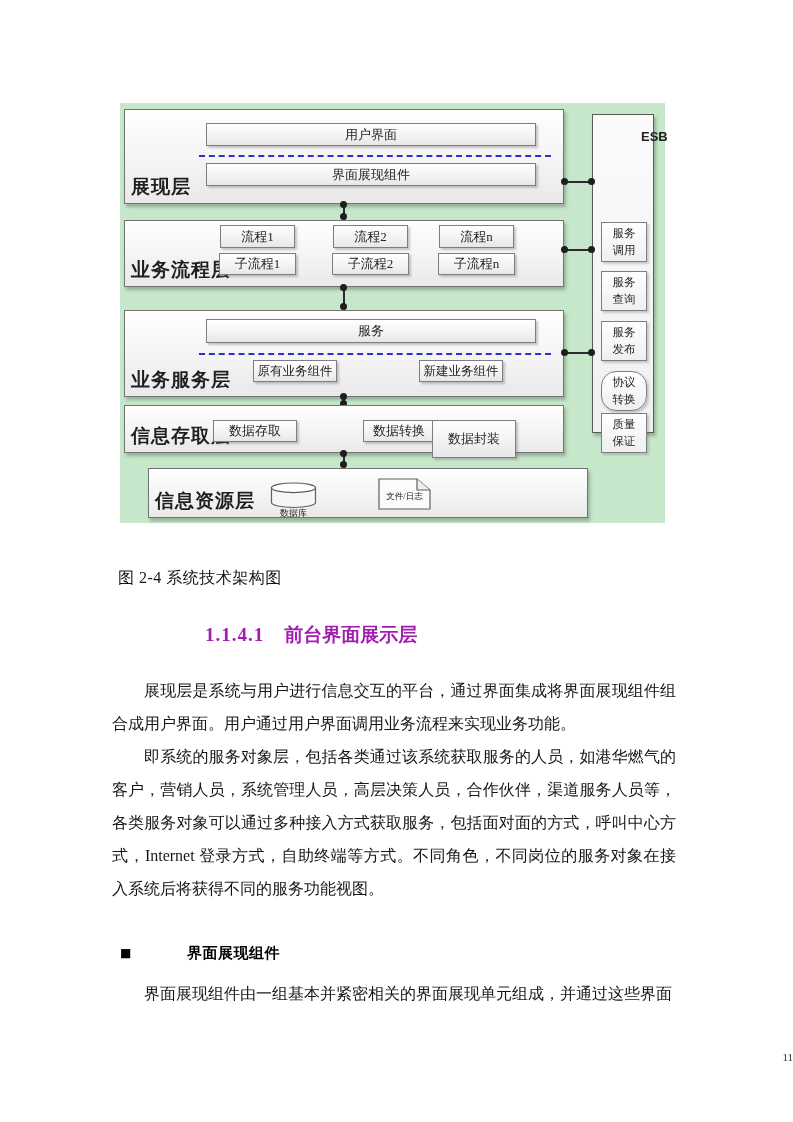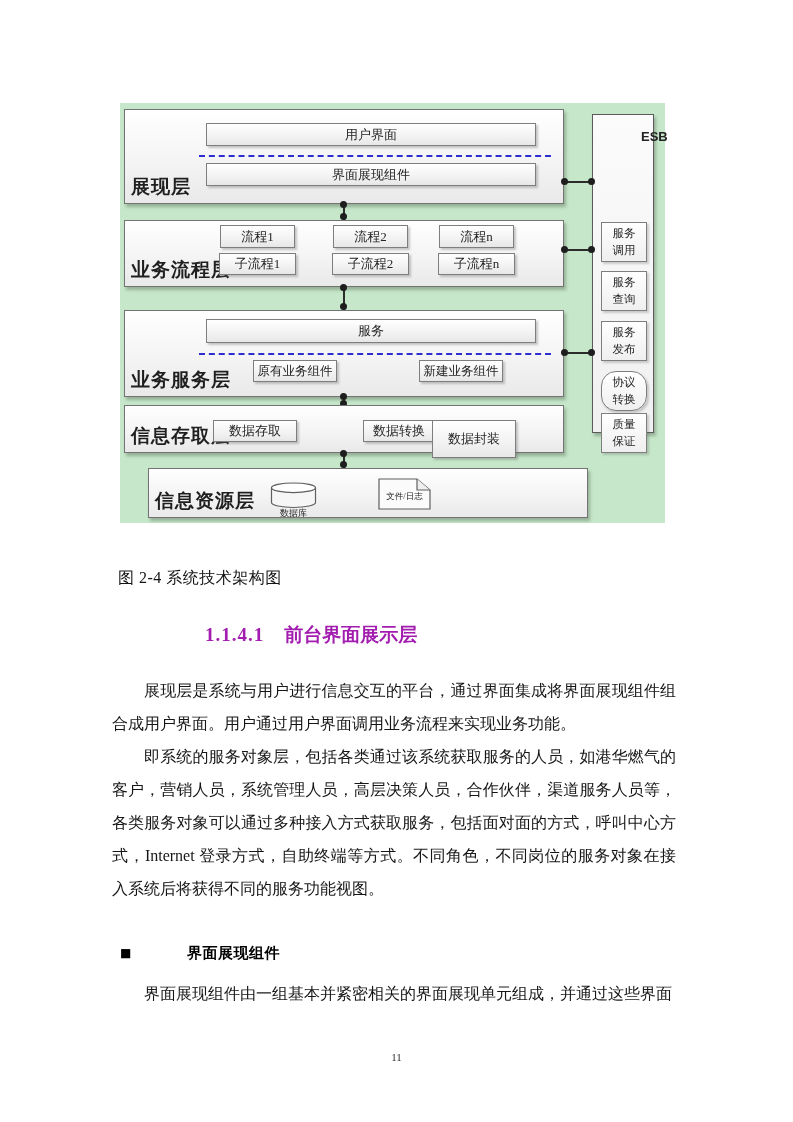--- a/index.html
+++ b/index.html
@@ -93,21 +93,21 @@
   .bullet-marker {
     position:absolute; left:0; top:3px;
     font-family:"DejaVu Sans",sans-serif; font-size:12px; color:#000; line-height:1;
   }
   .bullet-label {
     position:absolute; left:67px; top:0;
     font-size:15px; font-weight:700; color:#000; white-space:nowrap; letter-spacing:0.5px;
   }
   .page-number {
     position:absolute; left:0; top:1051px; width:100%;
-    text-align:center; font-size:11px; color:#333;
+    text-align:right; font-size:11px; color:#333;
   }
 </style>
 </head>
 <body>
 
 <div class="page">
 
   <div class="diagram">
 
     <div class="layer" style="left:4px;top:6px;width:440px;height:95px;">

